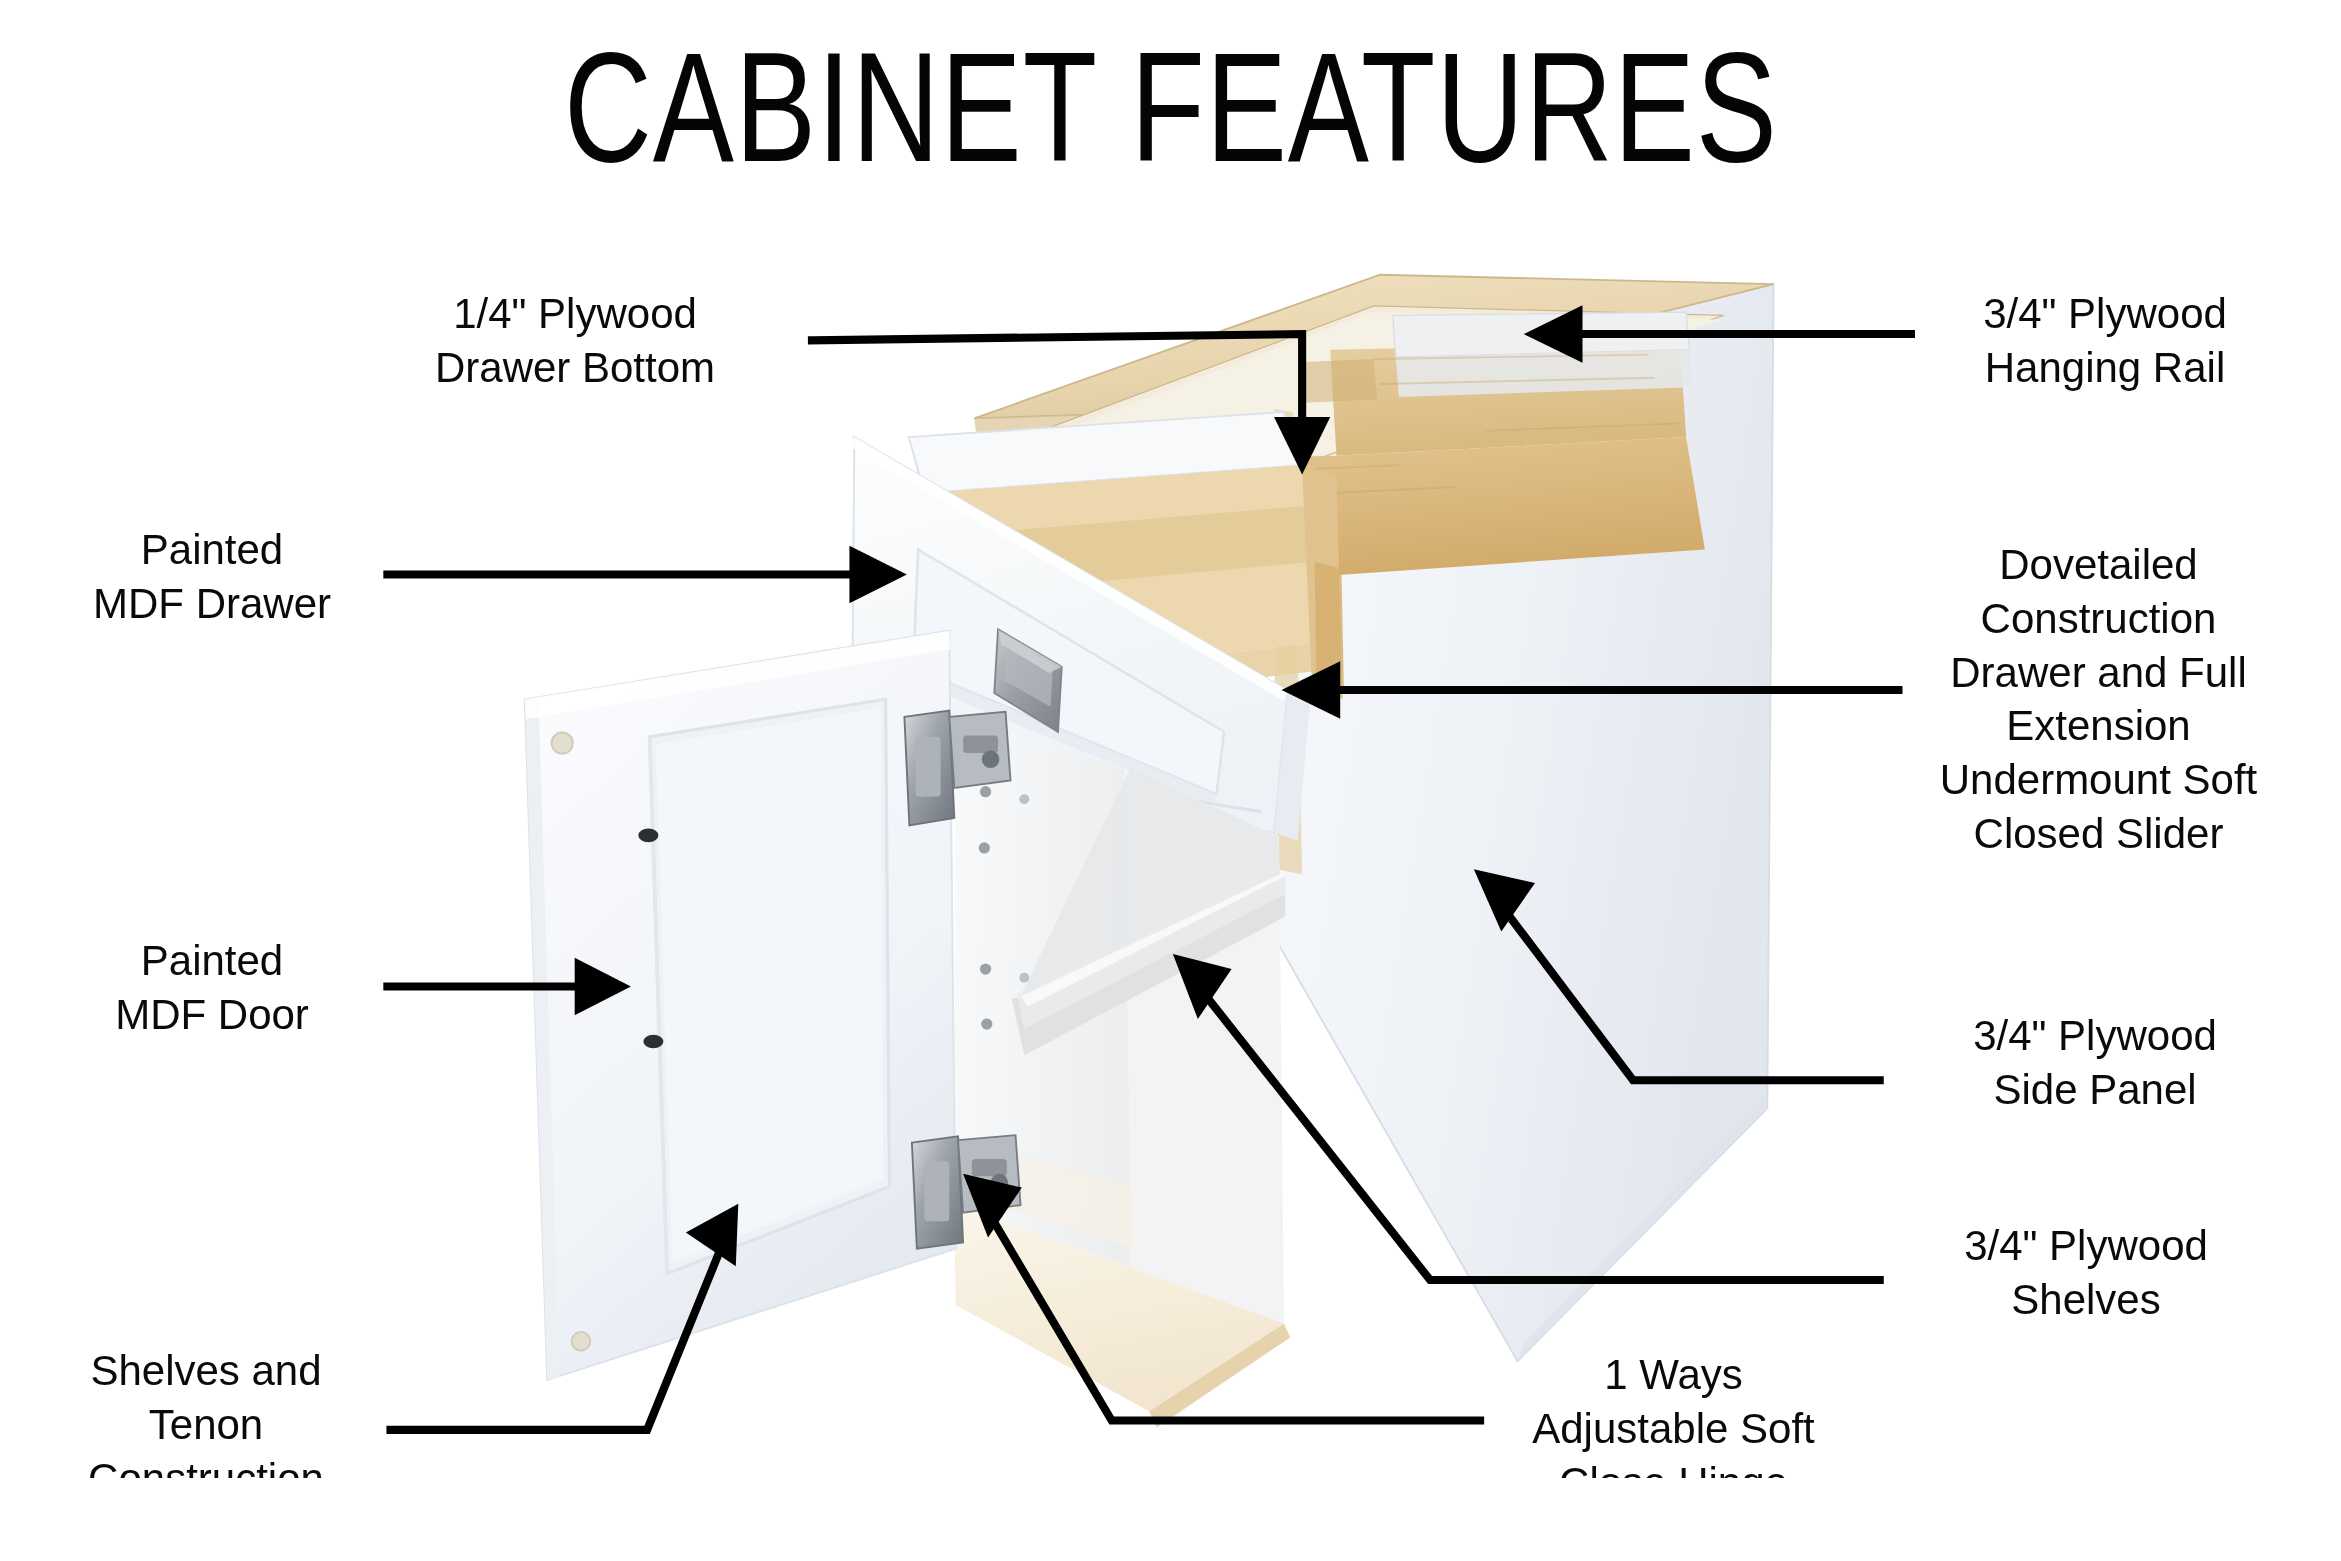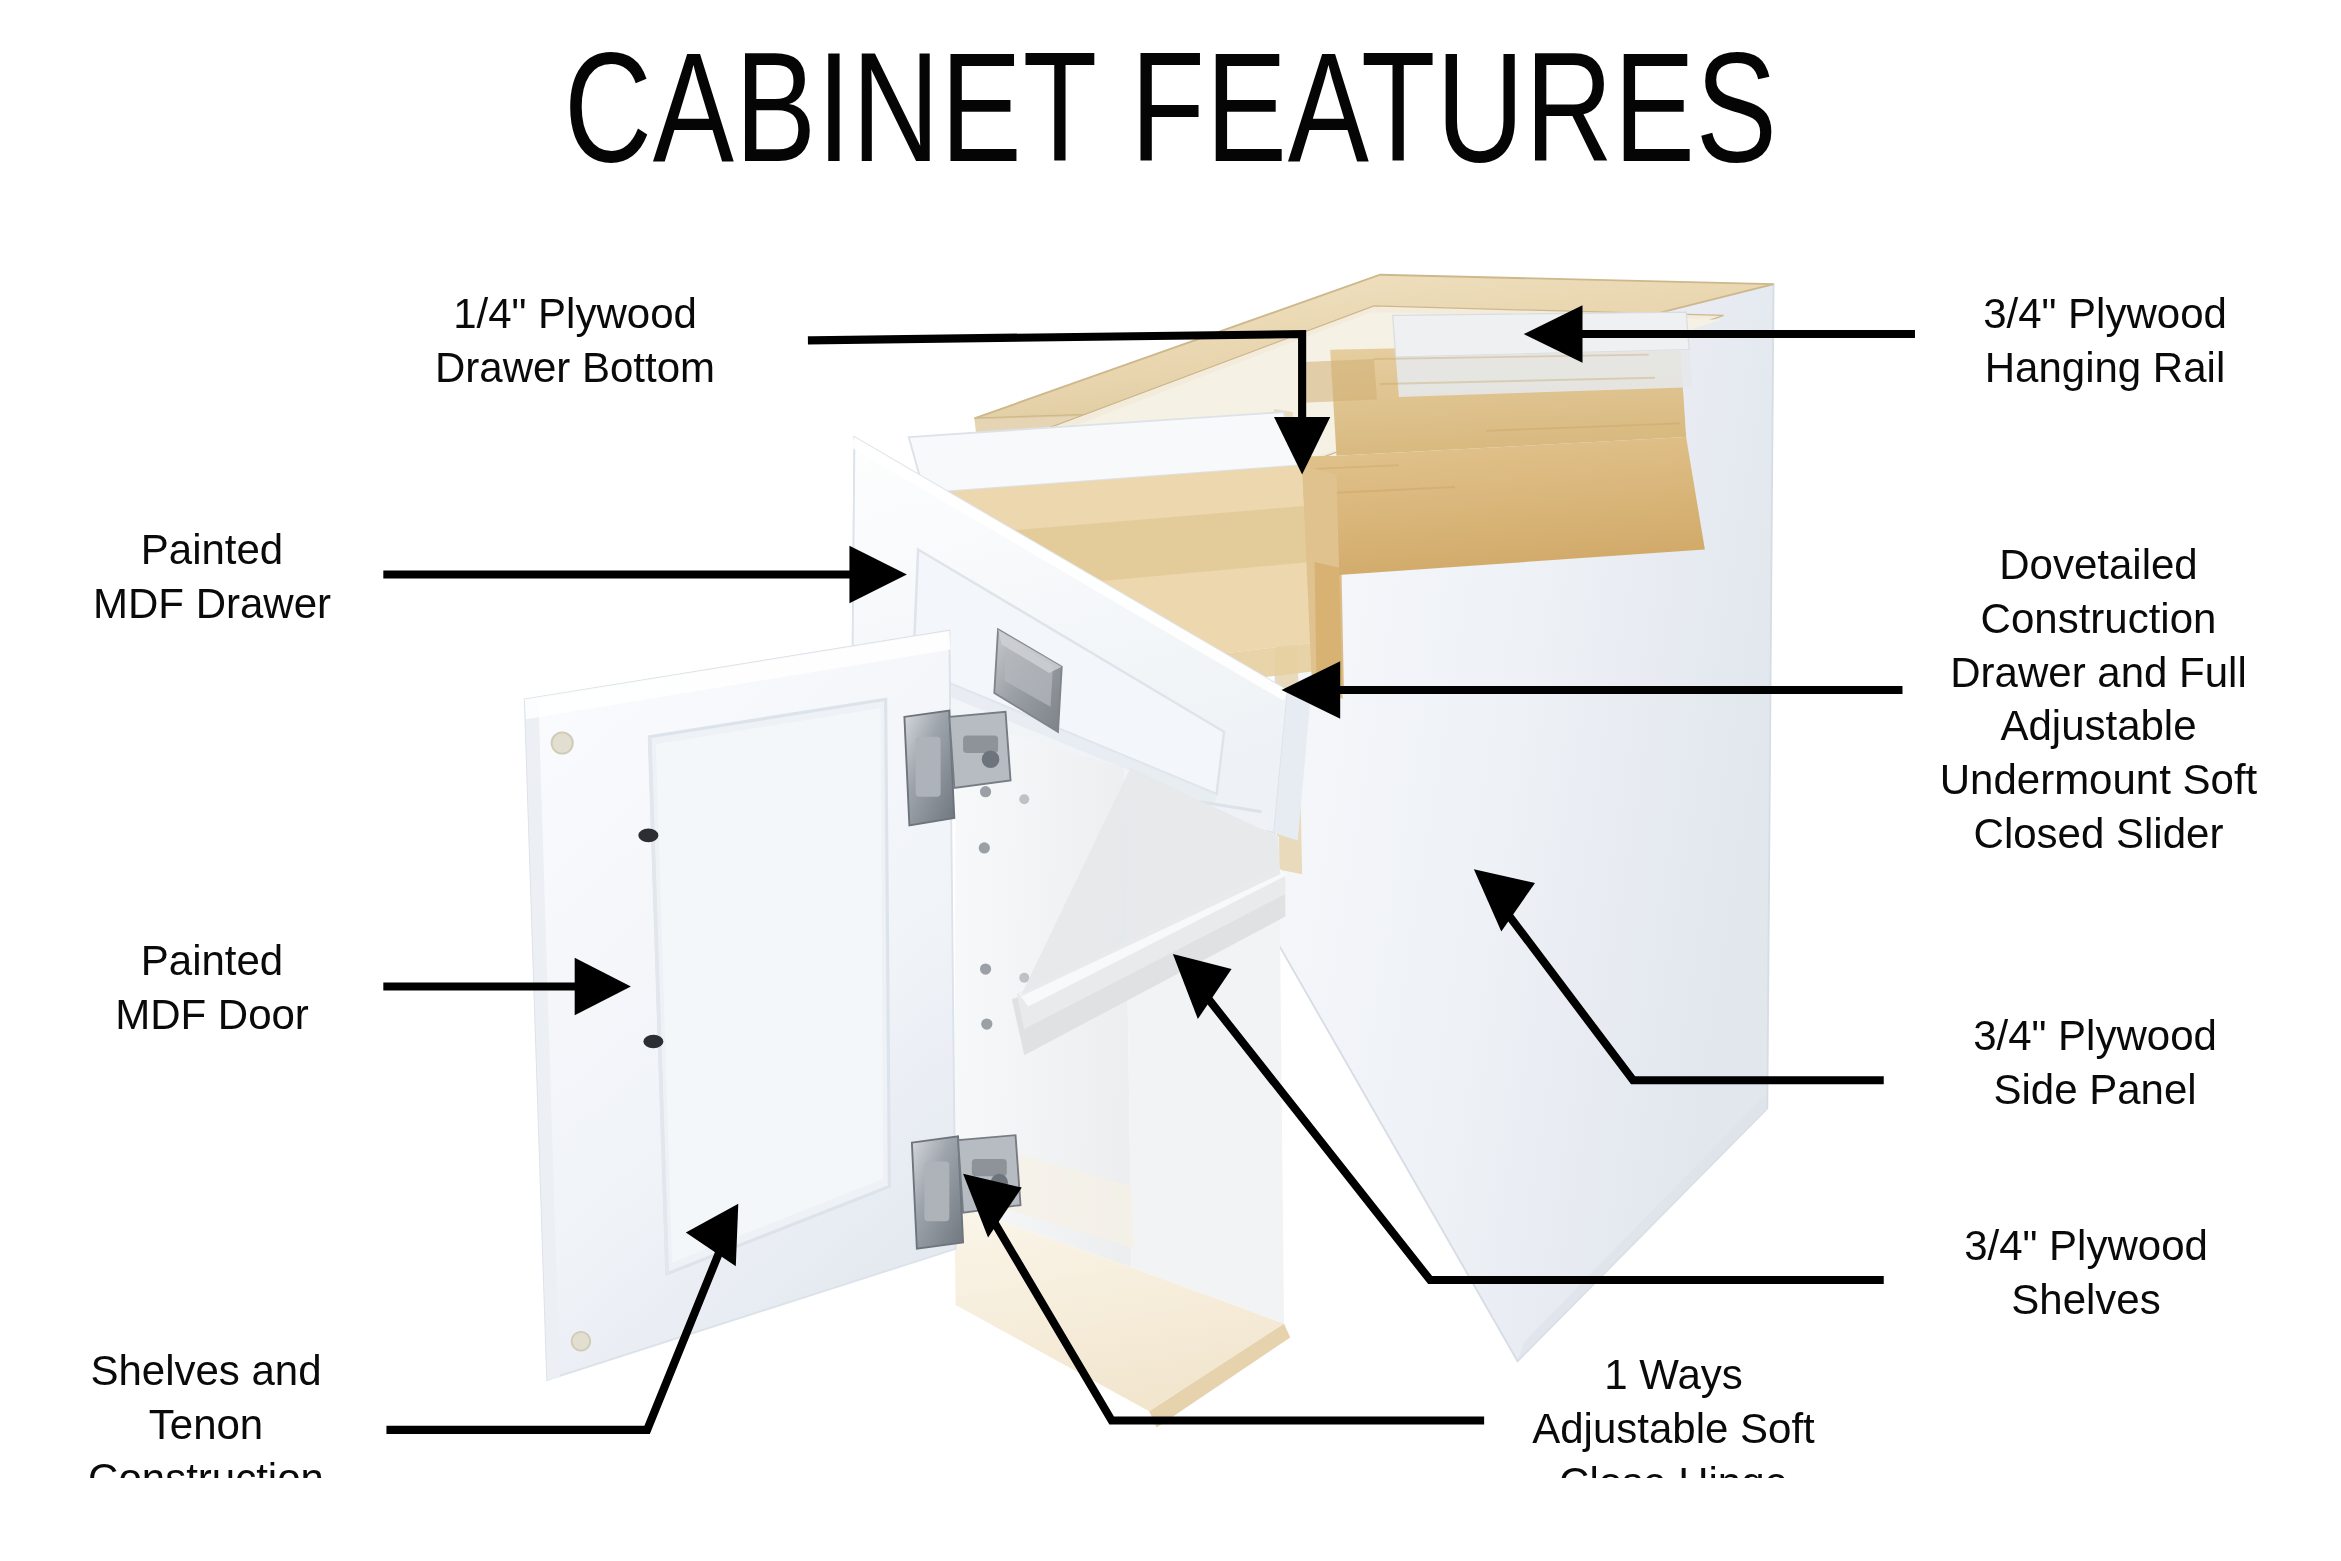--- a/index.html
+++ b/index.html
@@ -292,21 +292,21 @@
 
   <div class="lbl c" style="left:1905px; top:287px; width:400px;">3/4" Plywood
 Hanging Rail</div>
 
   <div class="lbl c" style="left:37px; top:523px; width:350px;">Painted
 MDF Drawer</div>
 
   <div class="lbl c" style="left:1861px; top:538px; width:475px;">Dovetailed
 Construction
 Drawer and Full
-Adjustable
+Extension
 Undermount Soft
 Closed Slider</div>
 
   <div class="lbl c" style="left:37px; top:934px; width:350px;">Painted
 MDF Door</div>
 
   <div class="lbl c" style="left:1892px; top:1009px; width:406px;">3/4" Plywood
 Side Panel</div>
 
   <div class="lbl c" style="left:1880px; top:1219px; width:412px;">3/4" Plywood

